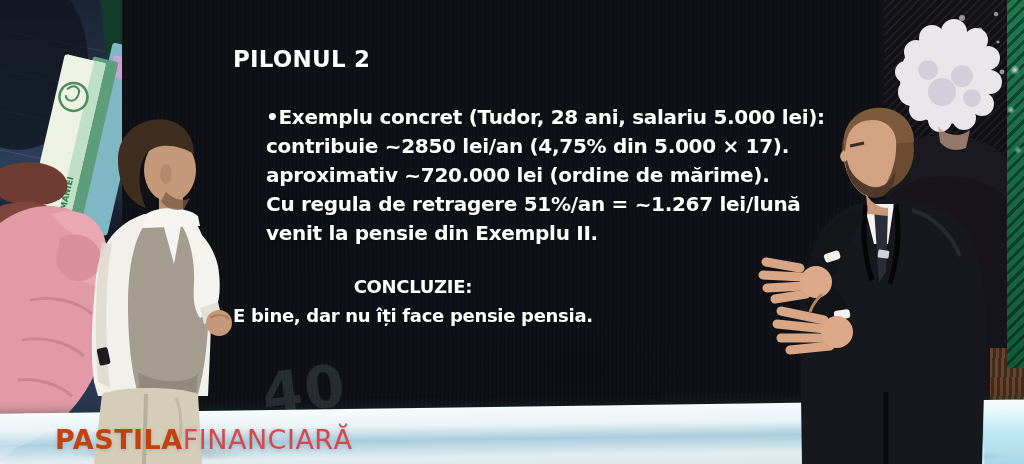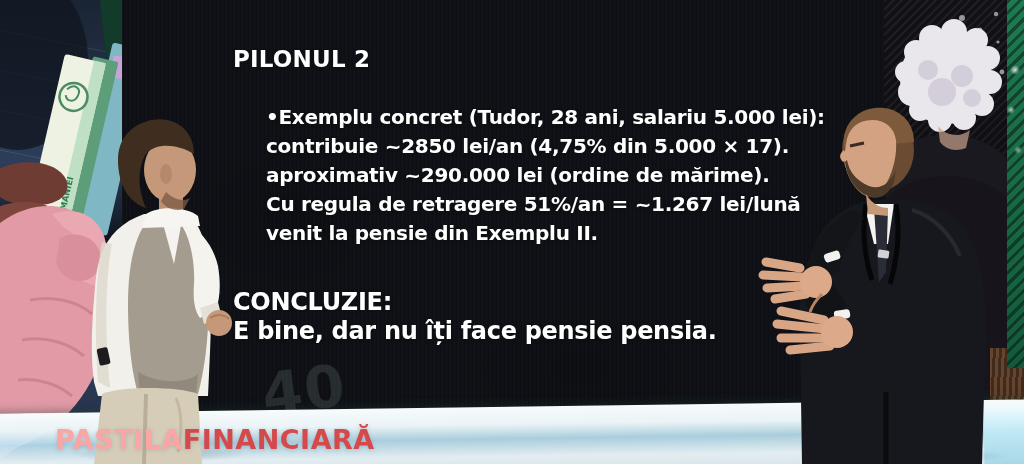--- a/index.html
+++ b/index.html
@@ -27,21 +27,21 @@
     position:absolute;font-weight:bold;color:rgba(225,248,238,0.12);
     transform:rotate(-7deg);letter-spacing:2px;
   }
   #wm1{left:144px;top:356px;font-size:58px;}
   .wm-blob{position:absolute;border-radius:50%;background:radial-gradient(rgba(0,0,0,0.12),transparent 70%);}
   
   .slide-text{position:absolute;color:#fff;font-weight:bold;text-shadow:0 1px 3px rgba(0,20,12,.45);}
   #slide-title{left:233px;top:46px;font-size:23px;letter-spacing:.2px;}
   #slide-body{left:233px;top:103px;font-size:20px;line-height:29px;letter-spacing:-.3px;margin-left:33px;}
   #slide-body span{display:block;white-space:nowrap;}
-  #slide-conclusion{left:233px;top:288px;font-size:24px;line-height:29px;letter-spacing:-.3px;}
+  #slide-conclusion{left:233px;top:272px;font-size:18px;line-height:29px;letter-spacing:-.3px;text-align:center;}
   #slide-conclusion span{display:block;white-space:nowrap;}
   
   #right-panel{
     position:absolute;left:884px;top:0;width:140px;height:430px;
     background:
       repeating-linear-gradient(135deg, rgba(255,255,255,0.055) 0 2px, transparent 2px 6px),
       linear-gradient(180deg,#121116 0%,#0e0d12 60%,#17151a 100%);
   }
   #right-stripe{
     position:absolute;right:0;top:0;width:17px;height:368px;
@@ -73,40 +73,40 @@
     background:linear-gradient(180deg,#f0fbfe 0%,#bde8f4 45%,#a9d6e6 100%);
   }
   .floor-shadow{position:absolute;border-radius:50%;background:radial-gradient(rgba(70,100,115,.35),transparent 70%);}
   
   .figure{position:absolute;}
   
   #logo{
     position:absolute;left:55px;top:424px;font-size:27px;letter-spacing:.5px;
     text-shadow:0 1px 4px rgba(120,150,165,.45);white-space:nowrap;
   }
-  #logo .p1{color:#fca5a5;font-weight:800;}
-  #logo .p2{color:#d5494b;font-weight:700;}
+  #logo .p1{color:#c2410c;font-weight:800;}
+  #logo .p2{color:#d5494b;font-weight:400;}
 </style>
 </head>
 <body>
 
 <div id="stage">
 
   <div id="board">
     <div class="texture"></div>
     <div class="wm-blob" style="left:60px;top:140px;width:220px;height:160px;"></div>
     <div class="wm-blob" style="left:330px;top:300px;width:260px;height:140px;"></div>
     <div class="board-watermark" id="wm1">40</div>
   </div>
 
   <div class="slide-text" id="slide-title">PILONUL 2</div>
   <div class="slide-text" id="slide-body">
     <span>•Exemplu concret (Tudor, 28 ani, salariu 5.000 lei):</span>
     <span>contribuie ~2850 lei/an (4,75% din 5.000 × 17).</span>
-    <span>aproximativ ~290.000 lei (ordine de mărime).</span>
+    <span>aproximativ ~720.000 lei (ordine de mărime).</span>
     <span>Cu regula de retragere 51%/an = ~1.267 lei/lună</span>
     <span>venit la pensie din Exemplu II.</span>
   </div>
   <div class="slide-text" id="slide-conclusion">
     <span>CONCLUZIE:</span>
     <span>E bine, dar nu îți face pensie pensia.</span>
   </div>
 
   <div id="right-panel">
     <svg width="140" height="430" viewBox="0 0 140 430">

